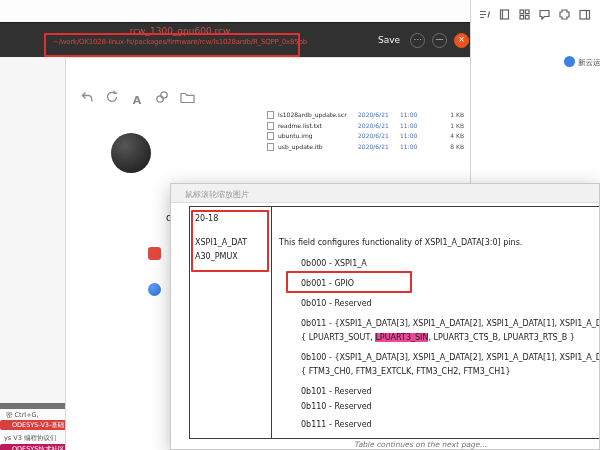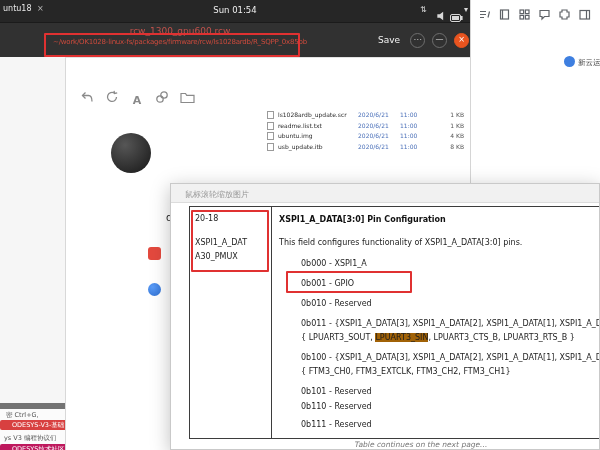--- a/index.html
+++ b/index.html
@@ -45,21 +45,21 @@
 
   
   #popup{left:170px;top:183px;width:430px;height:267px;background:#fff;border:1px solid #c9c9c9;box-shadow:0 4px 18px rgba(0,0,0,.25);z-index:20;overflow:hidden}
   #popup .titlebar{left:0;top:0;width:430px;height:19px;background:#f1f1f1;border-bottom:1px solid #dcdcdc}
   #popup .ptitle{left:14px;top:5px;font-size:8px;color:#979797}
   .tline{position:absolute;background:#3d3d3d}
   .cellL{position:absolute;left:24px;font-size:8px;color:#1d1d1d;white-space:nowrap}
   .hdr{position:absolute;left:108px;font-size:8px;font-weight:600;color:#111;white-space:nowrap}
   .desc{position:absolute;left:108px;font-size:8px;color:#1d1d1d;white-space:nowrap}
   .opt{position:absolute;left:130px;font-size:8px;color:#1d1d1d;white-space:nowrap}
-  .hl{background:#a16207}
+  .hl{background:#ec4899}
   .continues{position:absolute;left:40px;top:256px;width:420px;text-align:center;font-size:7.5px;font-style:italic;color:#777;white-space:nowrap}
 
   
   #leftpane{left:0;top:57px;width:65px;height:393px;background:#f6f6f6;z-index:3}
   #codepanel{left:0;top:330px;width:65px;height:73px;background:#1e2126;z-index:5;overflow:hidden;font-family:"DejaVu Sans Mono","Liberation Mono",monospace;font-size:7.5px}
   #codepanel .ln{position:absolute;left:3px;white-space:nowrap}
   .c-comment{color:#8a9199}.c-ident{color:#6d9ce8}.c-key{color:#bd85d8}
   #bmpanel{left:0;top:403px;width:65px;height:63px;background:#fbfbfb;border-top:6px solid #737373;z-index:5;overflow:hidden}
   .bmitem{position:absolute;font-size:6.5px;color:#555;white-space:nowrap}
   .pill{color:#fff;padding:1px 12px;border-radius:2px}
@@ -71,41 +71,20 @@
   #anno-cell{left:191px;top:210px;width:78px;height:62px}
   #anno-gpio{left:286px;top:271px;width:126px;height:22px}
 </style>
 </head>
 <body>
 
 <div id="stage">
 
   <div class="abs" id="leftpane"></div>
 
-  <div class="abs" id="topbar">
-    <div class="abs tab nw">
-      <span>untu18</span>
-      <span style="margin-left:3px;color:#bbb">×</span>
-    </div>
-    <div class="abs clock">Sun 01:54</div>
-    <span class="abs statusicon" style="left:420px">⇅</span>
-    <span class="abs" style="left:436px;top:6px">
-      <svg width="11" height="10" viewBox="0 0 12 12">
-          <path d="M1 4h3l4-3v10l-4-3H1z" fill="#d8d8d8"></path>
-        </svg>
-    </span>
-    <span class="abs" style="left:450px;top:7px">
-      <svg width="13" height="8" viewBox="0 0 13 8">
-          <rect x="0.5" y="0.5" width="10" height="7" rx="1.5" fill="none" stroke="#d8d8d8"></rect>
-          <rect x="11" y="2" width="1.6" height="4" fill="#d8d8d8"></rect>
-          <rect x="2" y="2" width="7" height="4" fill="#d8d8d8"></rect>
-        </svg>
-    </span>
-    <span class="abs statusicon" style="left:464px">▾</span>
-  </div>
 
   <div class="abs" id="geditbar">
     <div class="abs titleblock">
       <div class="fname nw">rcw_1300_gpu600.rcw</div>
       <div class="fpath nw">~/work/OK1028-linux-fs/packages/firmware/rcw/ls1028ardb/R_SQPP_0x85bb</div>
     </div>
     <div class="abs nw" style="left:378px;top:12px;font-size:9px;color:#f2f2f2">Save</div>
     <div class="circle-btn" style="left:410px;top:10px">⋯</div>
     <div class="circle-btn" style="left:432px;top:10px">—</div>
     <div class="circle-btn close" style="left:454px;top:10px">×</div>
@@ -222,21 +201,20 @@
 
     <div class="tline" style="left:18px;top:22px;width:412px;height:1px"></div>
     <div class="tline" style="left:18px;top:254px;width:412px;height:1px"></div>
     <div class="tline" style="left:18px;top:22px;width:1px;height:233px"></div>
     <div class="tline" style="left:100px;top:22px;width:1px;height:233px"></div>
 
     <div class="cellL" style="top:30px">20-18</div>
     <div class="cellL" style="top:54px">XSPI1_A_DAT</div>
     <div class="cellL" style="top:68px">A30_PMUX</div>
 
-    <div class="hdr" style="top:31px">XSPI1_A_DATA[3:0] Pin Configuration</div>
     <div class="desc" style="top:54px">This field configures functionality of XSPI1_A_DATA[3:0] pins.</div>
 
     <div class="opt" style="top:75px">0b000 - XSPI1_A</div>
     <div class="opt" style="top:95px">0b001 - GPIO</div>
     <div class="opt" style="top:115px">0b010 - Reserved</div>
     <div class="opt" style="top:135px">0b011 - {XSPI1_A_DATA[3], XSPI1_A_DATA[2], XSPI1_A_DATA[1], XSPI1_A_DATA[0]} =</div>
     <div class="opt" style="top:149px"><span>{ LPUART3_SOUT, </span><span class="hl">LPUART3_SIN</span><span>, LPUART3_CTS_B, LPUART3_RTS_B }</span></div>
     <div class="opt" style="top:169px">0b100 - {XSPI1_A_DATA[3], XSPI1_A_DATA[2], XSPI1_A_DATA[1], XSPI1_A_DATA[0]} =</div>
     <div class="opt" style="top:183px">{ FTM3_CH0, FTM3_EXTCLK, FTM3_CH2, FTM3_CH1}</div>
     <div class="opt" style="top:203px">0b101 - Reserved</div>

